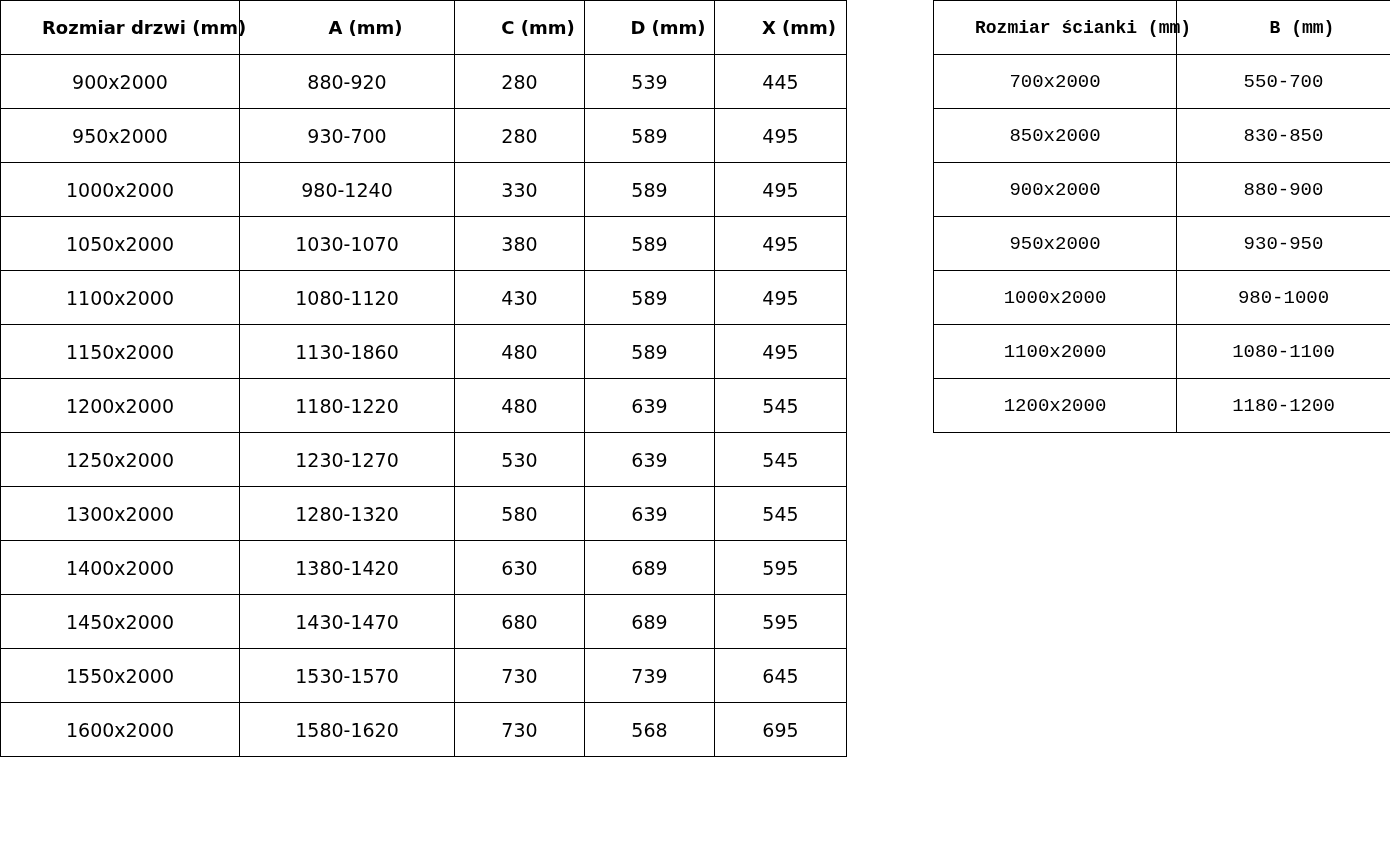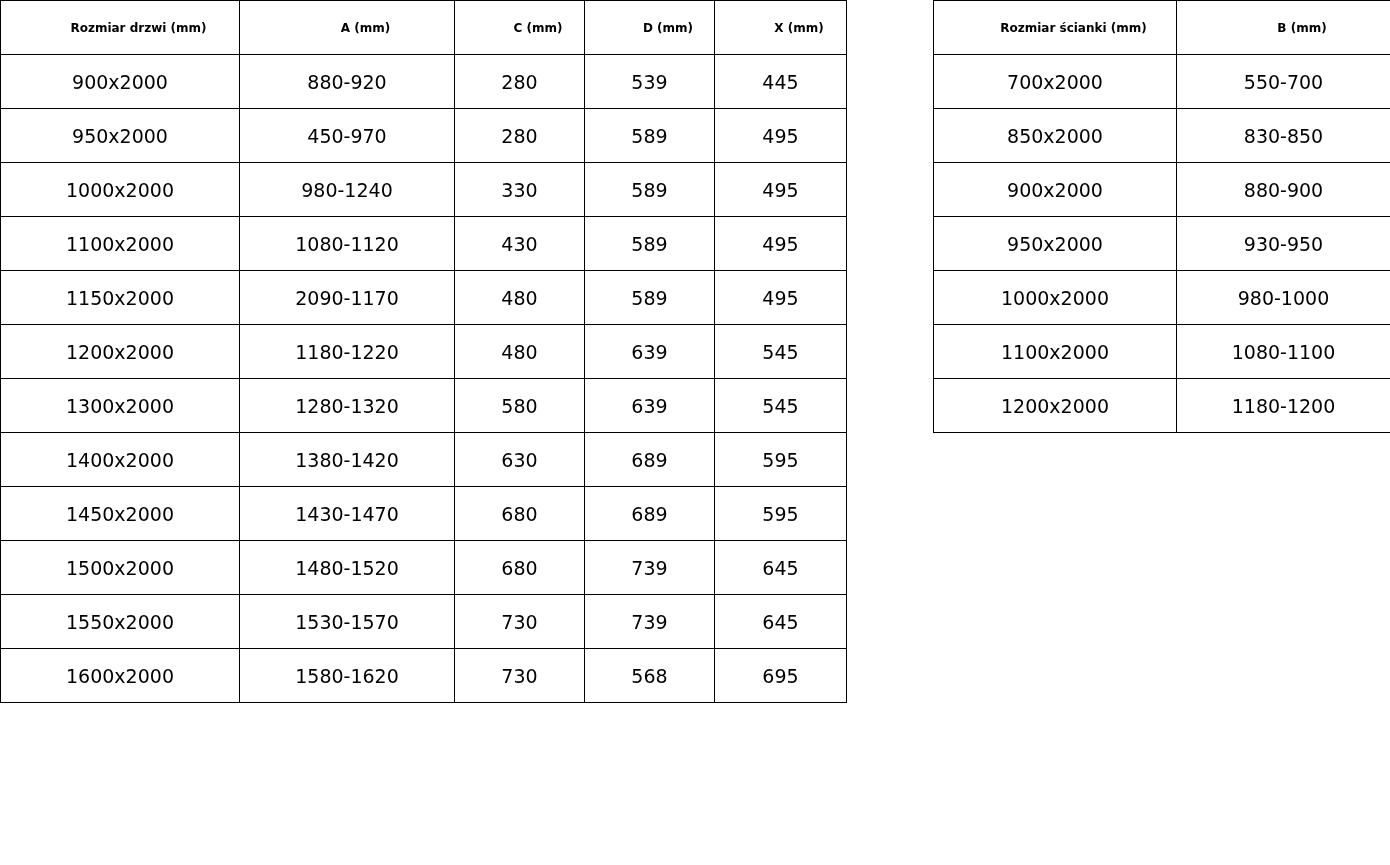--- a/index.html
+++ b/index.html
@@ -30,21 +30,21 @@
     text-align: center;
     vertical-align: middle;
     font-size: 19px;
     height: 54px;
     padding: 0 4px;
     box-sizing: border-box;
     white-space: nowrap;
   }
   table.spec th {
     font-weight: bold;
-    font-size: 12px;
+    font-size: 18px;
     padding-left: 41px;
   }
   table.spec td {
     font-weight: normal;
   }
   
   #doors-table {
     position: absolute;
     left: 0px;
     top: 0px;
@@ -55,20 +55,21 @@
   #doors-table col.c2 { width: 130px; }
   #doors-table col.c3 { width: 130px; }
   #doors-table col.c4 { width: 132px; }
 
   
   #walls-table {
     position: absolute;
     left: 933px;
     top: 0px;
     width: 457px;
+    font-family: Liberation Mono, monospace;
   }
   #walls-table col.w0 { width: 243px; }
   #walls-table col.w1 { width: 214px; }
 </style>
 </head>
 <body>
 
 <div class="page">
 
   <table class="spec" id="doors-table">
@@ -91,80 +92,87 @@
     <tbody id="doors-body">
         <tr>
           <td>900x2000</td>
           <td>880-920</td>
           <td>280</td>
           <td>539</td>
           <td>445</td>
         </tr>
         <tr>
           <td>950x2000</td>
-          <td>450-970</td>
+          <td>930-700</td>
           <td>280</td>
           <td>589</td>
           <td>495</td>
         </tr>
         <tr>
           <td>1000x2000</td>
           <td>980-1240</td>
           <td>330</td>
           <td>589</td>
           <td>495</td>
         </tr>
         <tr>
+          <td>1050x2000</td>
+          <td>1030-1070</td>
+          <td>380</td>
+          <td>589</td>
+          <td>495</td>
+        </tr>
+        <tr>
           <td>1100x2000</td>
           <td>1080-1120</td>
           <td>430</td>
           <td>589</td>
           <td>495</td>
         </tr>
         <tr>
           <td>1150x2000</td>
-          <td>2090-1170</td>
+          <td>1130-1860</td>
           <td>480</td>
           <td>589</td>
           <td>495</td>
         </tr>
         <tr>
           <td>1200x2000</td>
           <td>1180-1220</td>
           <td>480</td>
           <td>639</td>
           <td>545</td>
         </tr>
         <tr>
+          <td>1250x2000</td>
+          <td>1230-1270</td>
+          <td>530</td>
+          <td>639</td>
+          <td>545</td>
+        </tr>
+        <tr>
           <td>1300x2000</td>
           <td>1280-1320</td>
           <td>580</td>
           <td>639</td>
           <td>545</td>
         </tr>
         <tr>
           <td>1400x2000</td>
           <td>1380-1420</td>
           <td>630</td>
           <td>689</td>
           <td>595</td>
         </tr>
         <tr>
           <td>1450x2000</td>
           <td>1430-1470</td>
           <td>680</td>
           <td>689</td>
           <td>595</td>
-        </tr>
-        <tr>
-          <td>1500x2000</td>
-          <td>1480-1520</td>
-          <td>680</td>
-          <td>739</td>
-          <td>645</td>
         </tr>
         <tr>
           <td>1550x2000</td>
           <td>1530-1570</td>
           <td>730</td>
           <td>739</td>
           <td>645</td>
         </tr>
         <tr>
           <td>1600x2000</td>

